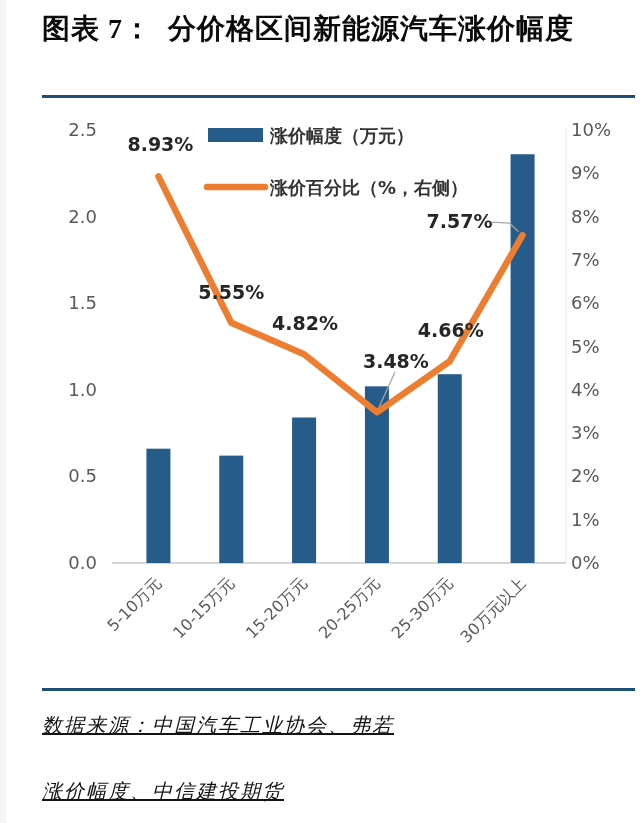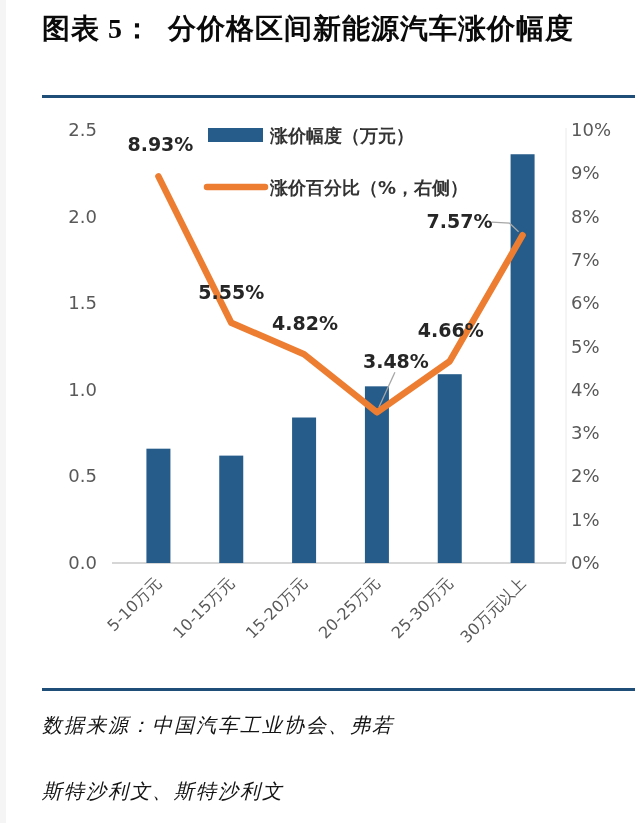--- a/index.html
+++ b/index.html
@@ -8,36 +8,36 @@
   .left-strip{position:absolute;left:0;top:0;width:6px;height:100%;background:#f5f5f5;}
   .fig-title{position:absolute;left:42px;top:8px;width:580px;margin:0;
              font:700 28px/41px "Liberation Serif","DejaVu Serif",serif;
              color:#0a0a0a;letter-spacing:1px;white-space:pre-wrap;}
   .rule{position:absolute;left:42px;width:593px;height:3px;background:#1f4e79;}
   .rule-top{top:95px;}
   .rule-bottom{top:688px;}
   .chart-svg{position:absolute;left:0;top:100px;}
   .source{position:absolute;left:42px;margin:0;
           font:italic 20px "Liberation Serif","DejaVu Serif",serif;
-          color:#141414;letter-spacing:2px;white-space:pre-wrap;}
+          color:#141414;letter-spacing:2px;white-space:pre-wrap;text-decoration:underline;}
   .src1{top:712px;}
   .src2{top:778px;}
   
   .tick{font-family:"DejaVu Sans",sans-serif;font-size:18px;fill:#595959;}
   .xlab{font-family:"DejaVu Sans",sans-serif;font-size:16px;fill:#595959;}
   .dlab{font-family:"DejaVu Sans",sans-serif;font-size:19px;font-weight:700;fill:#262626;}
   .leg{font-family:"DejaVu Sans",sans-serif;font-size:18px;font-weight:700;fill:#333333;}
 </style>
 </head>
 <body>
 
 <div class="page">
   <div class="left-strip"></div>
 
-  <h1 class="fig-title"><span>图表 5：  分价格区间新能源汽车涨价幅度</span><br></h1>
+  <h1 class="fig-title"><span>图表 7：  分价格区间新能源汽车涨价幅度</span><br></h1>
 
   <div class="rule rule-top" style="background: rgb(31, 78, 121);"></div>
 
   <svg class="chart-svg" width="640" height="590" viewBox="0 0 640 590" xmlns="http://www.w3.org/2000/svg">
       <line x1="566" y1="28" x2="566" y2="463" stroke="#eaeaea" stroke-width="1"></line>
       <line x1="112" y1="463" x2="566" y2="463" stroke="#c9c9c9" stroke-width="1.5"></line>
       <text x="97" y="36" text-anchor="end" class="tick">2.5</text>
       <text x="97" y="122.59999999999997" text-anchor="end" class="tick">2.0</text>
       <text x="97" y="209.2" text-anchor="end" class="tick">1.5</text>
       <text x="97" y="295.79999999999995" text-anchor="end" class="tick">1.0</text>
@@ -77,14 +77,14 @@
       <text x="459.58333333333326" y="128.219" text-anchor="middle" class="dlab">7.57%</text>
       <rect x="208" y="28" width="55" height="14" fill="#255c8a"></rect>
       <text x="270" y="42" text-anchor="start" class="leg">涨价幅度（万元）</text>
       <line x1="207" y1="87" x2="265" y2="87" stroke="#ed7d31" stroke-width="6.5" stroke-linecap="round"></line>
       <text x="270" y="93.5" text-anchor="start" class="leg">涨价百分比（%，右侧）</text>
     </svg>
 
   <div class="rule rule-bottom" style="background: rgb(31, 78, 121);"></div>
 
   <p class="source src1">数据来源：中国汽车工业协会、弗若</p>
-  <p class="source src2">斯特沙利文、斯特沙利文</p>
+  <p class="source src2">涨价幅度、中信建投期货</p>
 </div>
 
 </body></html>

